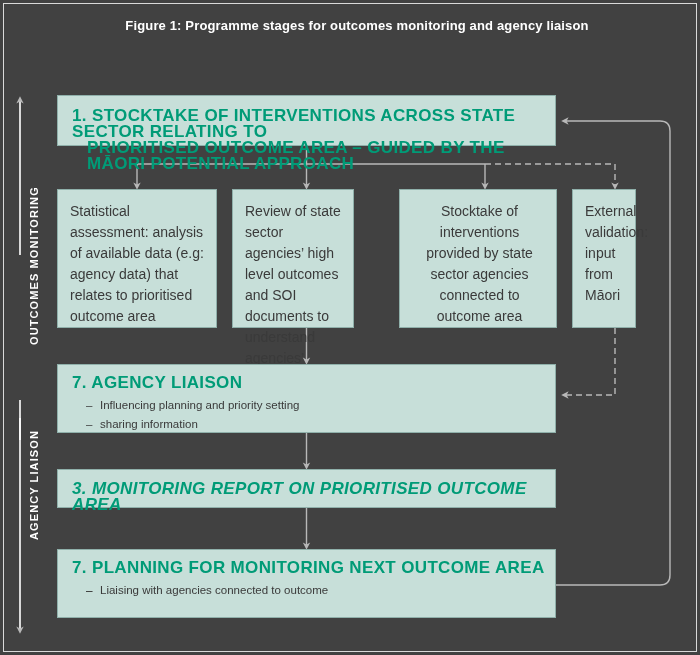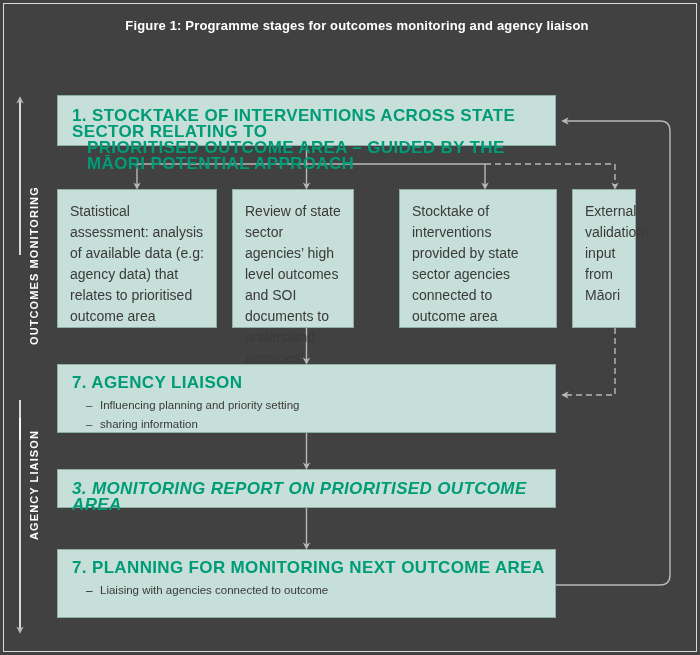--- a/index.html
+++ b/index.html
@@ -90,21 +90,21 @@
     font-size: 14px;
     line-height: 21px;
   }
 
   
   #box-stocktake   { left: 57px;  top: 95px;  width: 499px; height: 51px; }
   #box-stocktake .box-heading { position: absolute; left: 14px; top: 12px; right: 10px; }
 
   #box-statistical { left: 57px;  top: 189px; width: 160px; height: 139px; }
   #box-review      { left: 232px; top: 189px; width: 122px; height: 139px; }
-  #box-interv      { left: 399px; top: 189px; width: 158px; height: 139px; }
+  #box-interv      { left: 399px; top: 189px; width: 158px; height: 139px; text-align: center; }
   #box-external    { left: 572px; top: 189px; width: 64px;  height: 139px; }
 
   .col-box .body-text {
     position: absolute;
     left: 12px;
     top: 11px;
     right: 9px;
   }
 
   #box-agency      { left: 57px;  top: 364px; width: 499px; height: 69px; }

